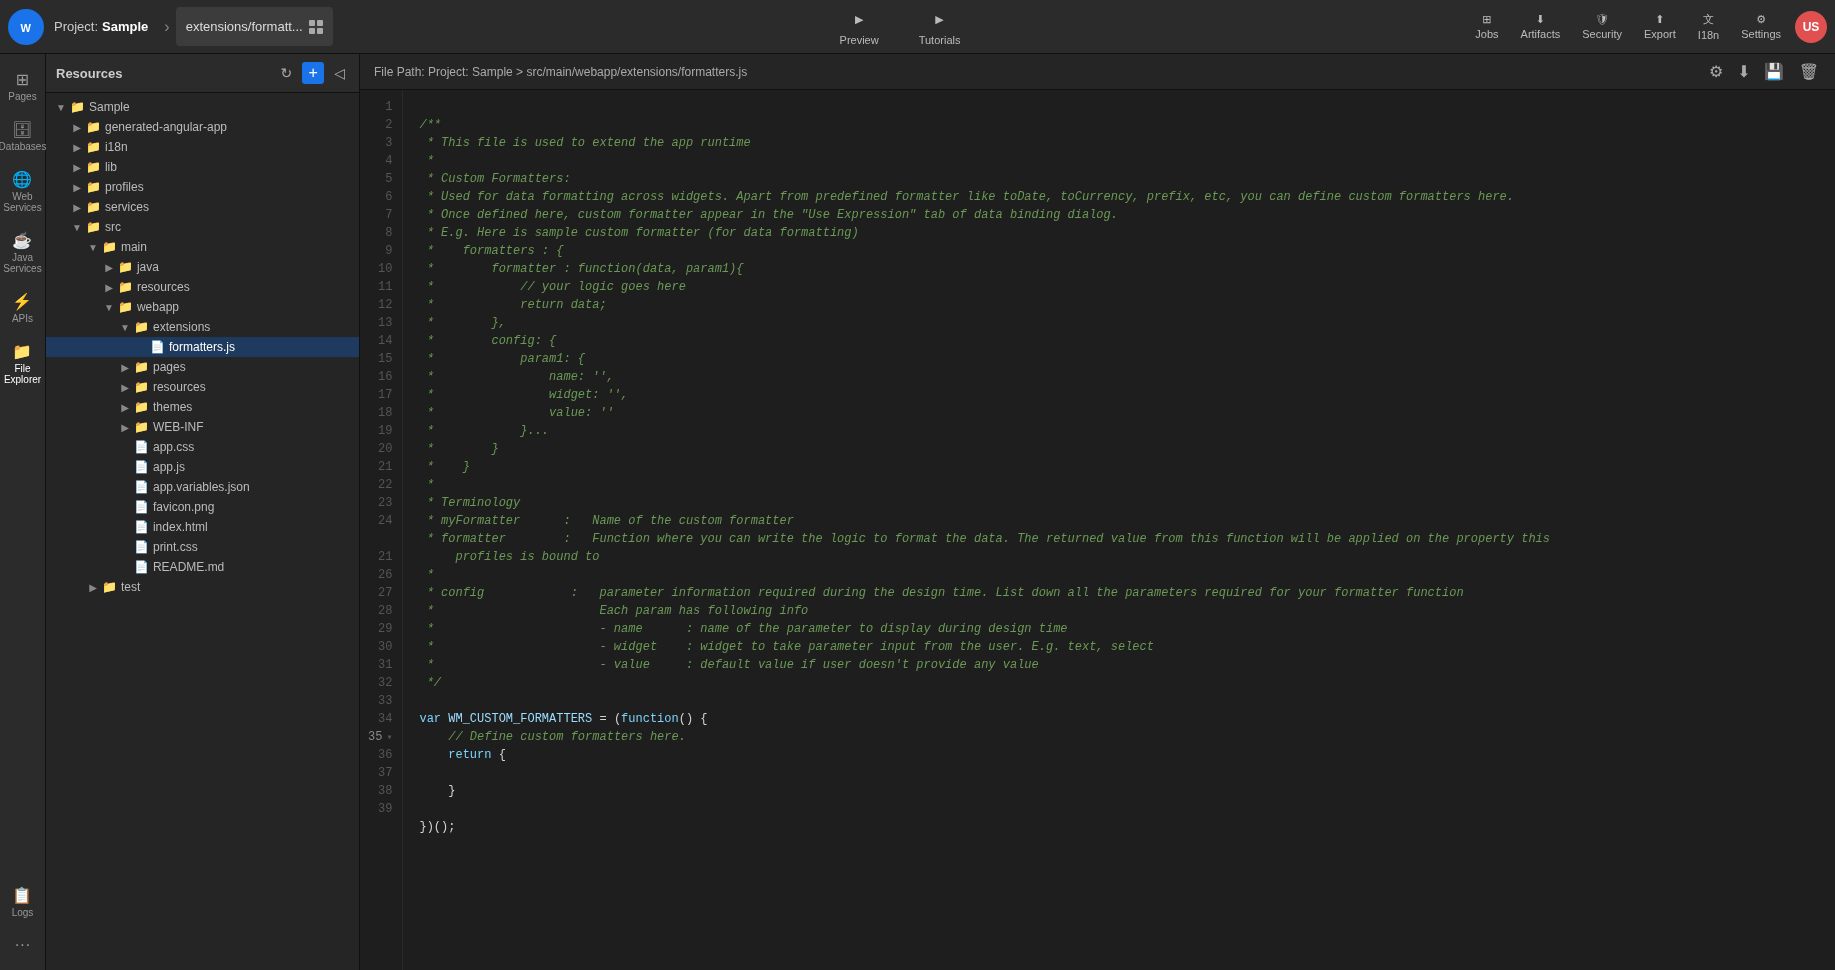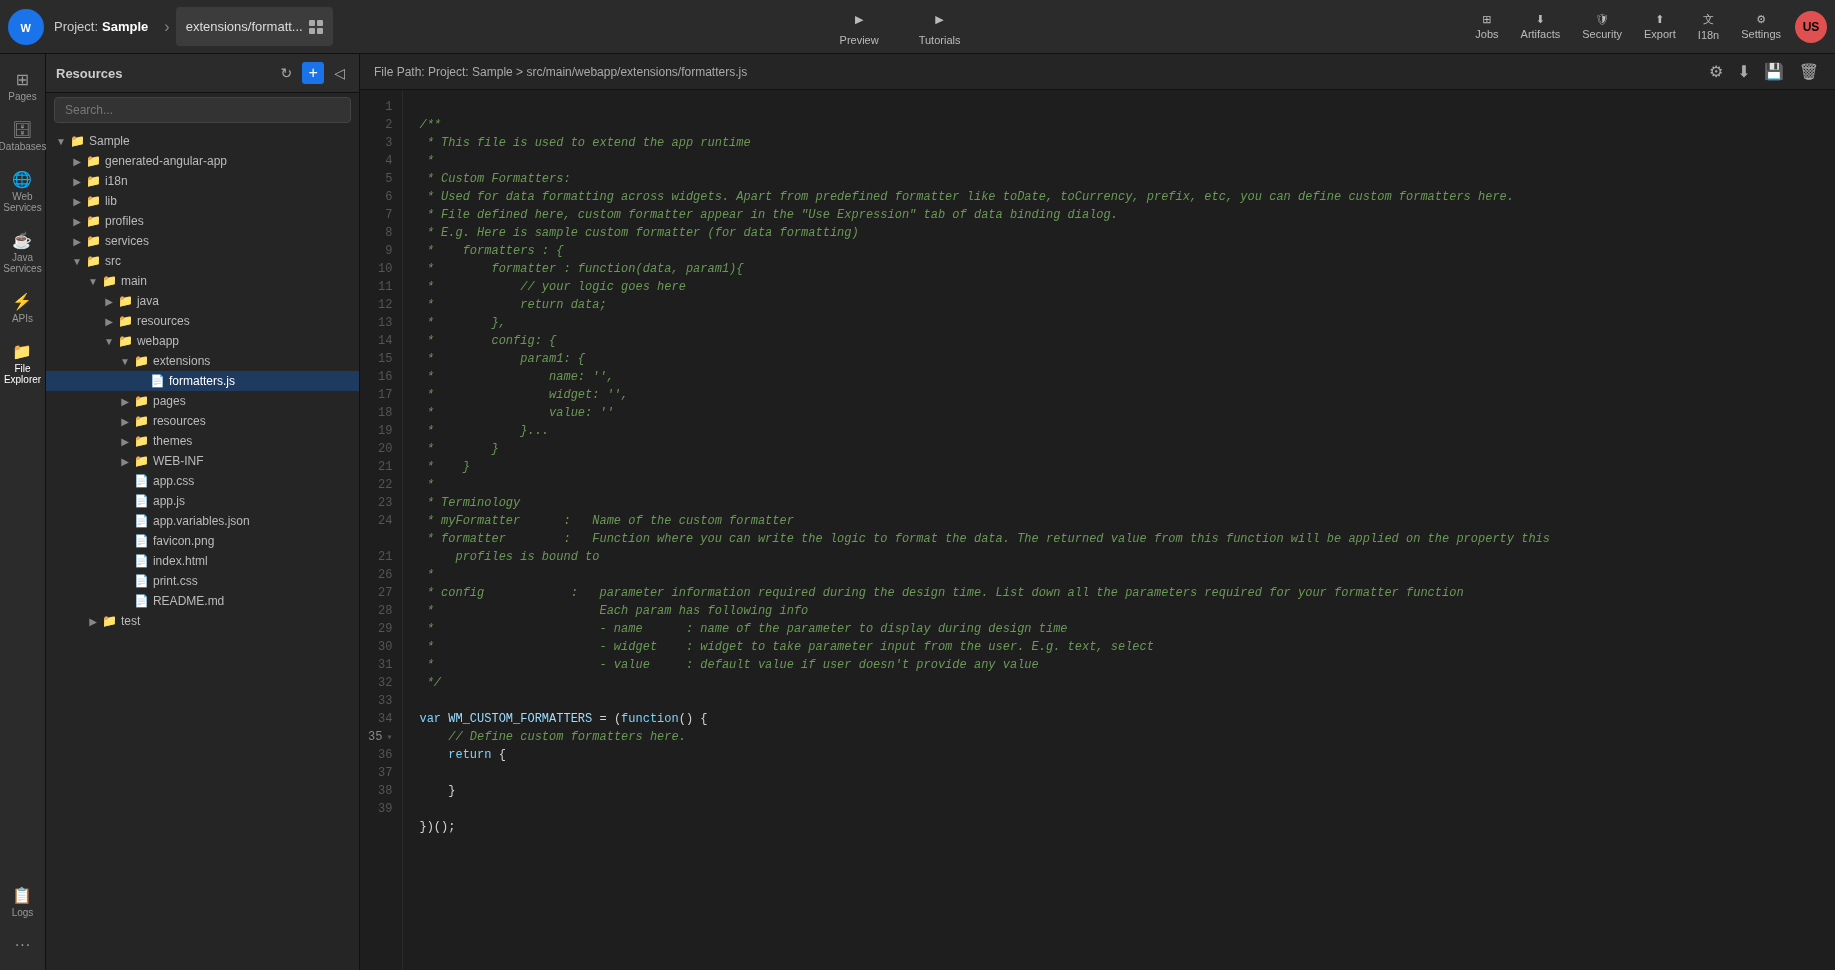--- a/index.html
+++ b/index.html
@@ -13,21 +13,21 @@
     .topbar-project .proj-name { color: #fff; font-weight: 600; }
     .topbar-arrow { color: #888; font-size: 16px; margin: 0 6px; }
     .topbar-tab { display: flex; align-items: center; background: #3c3c3c; border-radius: 4px; padding: 12px 10px; gap: 6px; font-size: 13px; color: #ddd; cursor: pointer; }
     .topbar-tab .grid-icon { display: grid; grid-template-columns: 1fr 1fr; gap: 2px; width: 14px; height: 14px; }
     .topbar-tab .grid-icon span { background: #aaa; border-radius: 1px; }
     .topbar-center { flex: 1; display: flex; align-items: center; justify-content: center; gap: 40px; }
     .topbar-action { display: flex; flex-direction: column; align-items: center; gap: 2px; font-size: 11px; color: #bbb; cursor: pointer; }
     .topbar-action .icon-circle { width: 24px; height: 24px; display: flex; align-items: center; justify-content: center; }
     .topbar-right { display: flex; align-items: center; gap: 6px; }
     .topbar-right-btn { display: flex; flex-direction: column; align-items: center; gap: 2px; font-size: 11px; color: #bbb; cursor: pointer; padding: 4px 8px; }
-    .user-avatar { width: 32px; height: 32px; border-radius: 50%; background: #e05050; display: flex; align-items: center; justify-content: center; color: #000000; font-size: 12px; font-weight: bold; cursor: pointer; }
+    .user-avatar { width: 32px; height: 32px; border-radius: 50%; background: #e05050; display: flex; align-items: center; justify-content: center; color: #ffffff; font-size: 12px; font-weight: bold; cursor: pointer; }
 
     
     .main-content { display: flex; flex: 1; overflow: hidden; }
 
     
     .left-nav { width: 46px; background: #2b2b2b; display: flex; flex-direction: column; align-items: center; padding: 8px 0; gap: 2px; border-right: 1px solid #111; flex-shrink: 0; }
     .nav-item { display: flex; flex-direction: column; align-items: center; gap: 2px; padding: 8px 4px; font-size: 10px; color: #999; cursor: pointer; width: 100%; text-align: center; border-radius: 4px; }
     .nav-item.active { color: #fff; }
     .nav-item .nav-icon { font-size: 16px; }
     .nav-bottom { margin-top: auto; }
@@ -181,23 +181,20 @@
   </div>
 
   <div class="file-panel">
     <div class="file-panel-header">
       <span class="file-panel-title">Resources</span>
       <div class="file-panel-actions">
         <button class="icon-btn">↻</button>
         <button class="plus-btn">+</button>
         <button class="icon-btn">◁</button>
       </div>
-    </div>
-    <div class="search-box">
-      <input class="search-input" type="text" placeholder="Search..." style="">
     </div>
     <div class="tree-container">
 
       <div class="tree-item">
         <span class="tree-indent" style="width:0px"></span>
         <span class="tree-arrow">▼</span>
         <span class="tree-icon folder-icon">📁</span>
         <span>Sample</span>
       </div>
 
@@ -427,21 +424,21 @@
         <div class="line-number">37</div>
         <div class="line-number">38</div>
         <div class="line-number">39</div>
       </div>
       <div class="code-content">
 <span class="c-comment">/**</span>
 <span class="c-comment"> * This file is used to extend the app runtime</span>
 <span class="c-comment"> *</span>
 <span class="c-comment"> * Custom Formatters:</span>
 <span class="c-comment"> * Used for data formatting across widgets. Apart from predefined formatter like toDate, toCurrency, prefix, etc, you can define custom formatters here.</span>
-<span class="c-comment"> * File defined here, custom formatter appear in the "Use Expression" tab of data binding dialog.</span>
+<span class="c-comment"> * Once defined here, custom formatter appear in the "Use Expression" tab of data binding dialog.</span>
 <span class="c-comment"> * E.g. Here is sample custom formatter (for data formatting)</span>
 <span class="c-comment"> *    formatters : {</span>
 <span class="c-comment"> *        formatter : function(data, param1){</span>
 <span class="c-comment"> *            // your logic goes here</span>
 <span class="c-comment"> *            return data;</span>
 <span class="c-comment"> *        },</span>
 <span class="c-comment"> *        config: {</span>
 <span class="c-comment"> *            param1: {</span>
 <span class="c-comment"> *                name: '',</span>
 <span class="c-comment"> *                widget: '',</span>

